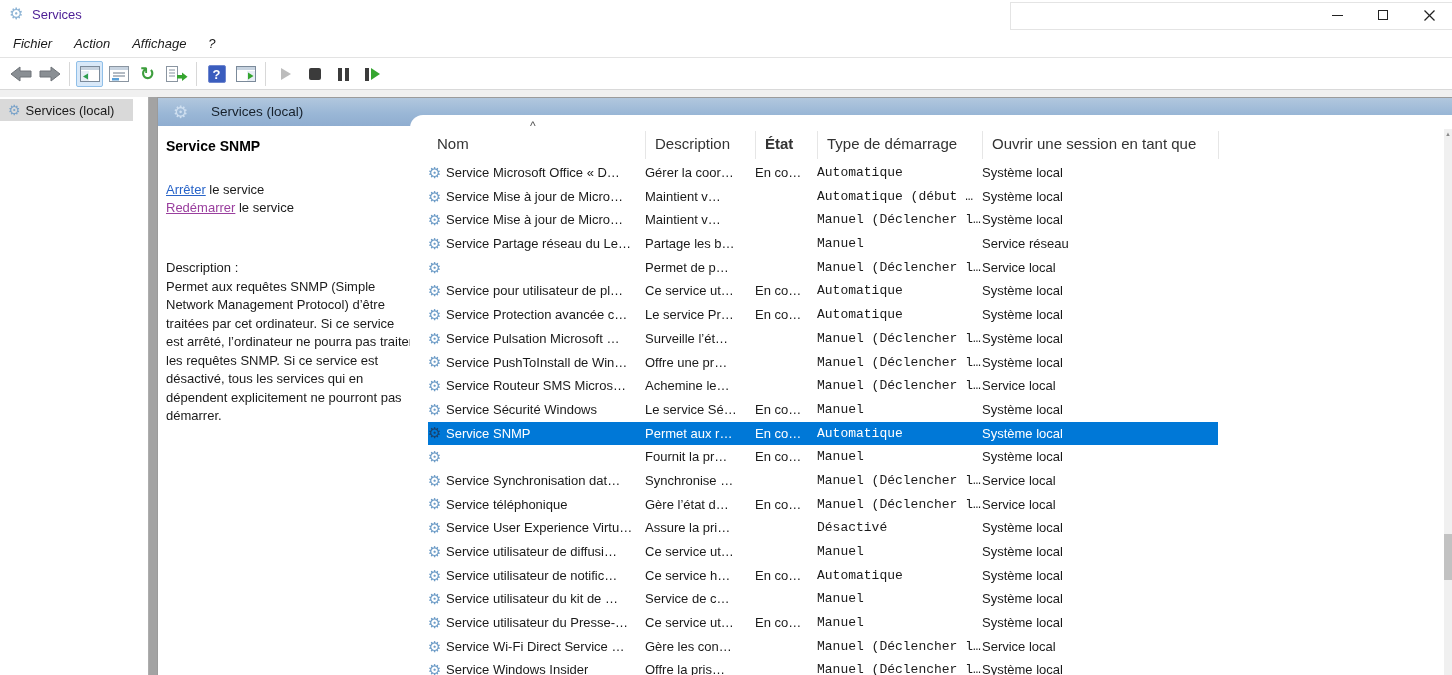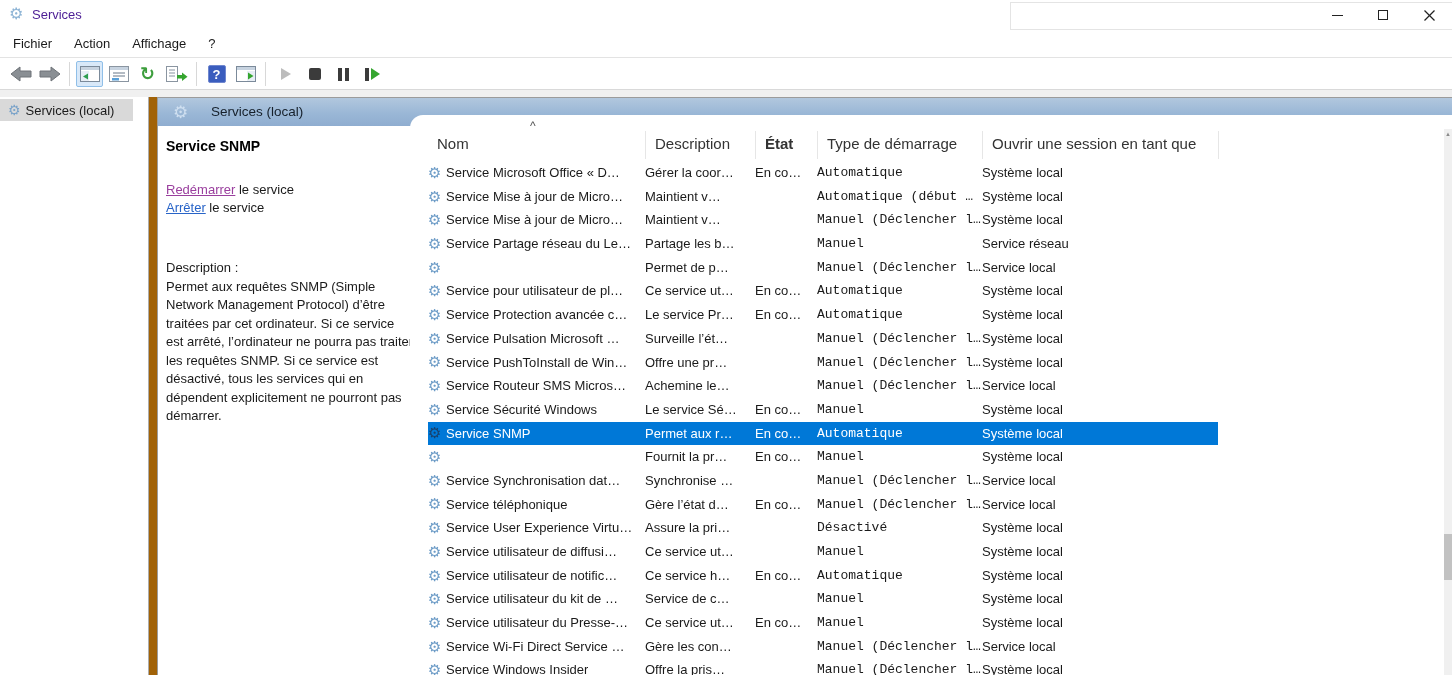--- a/index.html
+++ b/index.html
@@ -11,39 +11,39 @@
   .titlebar .app-icon { position:absolute; left:9px; top:4px; font-size:16px; color:#8fb5d6; }
   .titlebar .title-text { position:absolute; left:32px; top:7px; font-size:13px; color:#4c1d95; }
   .tb-overlay { position:absolute; left:1010px; top:2px; width:442px; height:28px; background:#fff; border:1px solid #e4e4e4; border-right:none; }
   .win-controls { position:absolute; right:0; top:0; height:30px; display:flex; }
   .win-btn { width:46px; height:30px; display:flex; align-items:center; justify-content:center; cursor:pointer; }
   .glyph-min { width:11px; height:1px; background:#222; }
   .glyph-max { width:10px; height:10px; border:1px solid #222; }
 
   
   .menubar { position:absolute; left:0; top:30px; width:100%; height:28px; background:#fff; border-bottom:1px solid #e3e3e3; display:flex; align-items:center; padding-left:2px; }
-  .menu-item { padding:4px 11px; color:#1a1a1a; }
+  .menu-item { padding:4px 11px; color:#1a1a1a;font-style:italic; }
 
   
   .toolbar { position:absolute; left:0; top:59px; width:100%; height:31px; background:#fff; border-bottom:1px solid #d9d9d9; display:flex; align-items:center; padding-left:6px; }
   .tool-btn { width:27px; height:26px; display:flex; align-items:center; justify-content:center; margin:0 1px; border:1px solid transparent; border-radius:2px; }
   .tool-btn.active { background:#d9e9f9; border-color:#90bfe8; }
   .tool-sep { width:1px; height:24px; background:#d8d8d8; margin:0 5px; }
   .refresh-glyph { color:#3d9e3d; font-size:18px; font-weight:bold; line-height:18px; }
   .help-box { width:18px; height:18px; background:#3a5dbe; border:1px solid #6f87cf; border-radius:2px; color:#fff; font-weight:bold; font-size:13px; display:flex; align-items:center; justify-content:center; }
   .play-tri-disabled { width:0; height:0; border-left:10px solid #bcbcbc; border-top:6px solid transparent; border-bottom:6px solid transparent; }
   .stop-sq { width:12px; height:12px; background:#3b3b3b; border-radius:2px; }
   .pause-bars { display:flex; gap:3px; }
   .pause-bars i { width:4px; height:13px; background:#3b3b3b; }
   .restart-wrap { display:flex; align-items:center; gap:2px; }
   .restart-bar { width:4px; height:13px; background:#3b3b3b; }
   .restart-tri { width:0; height:0; border-left:9px solid #35a52f; border-top:6px solid transparent; border-bottom:6px solid transparent; }
 
   
-  .content { position:absolute; left:0; top:90px; width:100%; bottom:0; background:#a16207; }
+  .content { position:absolute; left:0; top:90px; width:100%; bottom:0; background:#a3a3a3; }
   .content-strip { position:absolute; left:0; top:0; width:100%; height:7px; background:#f0f0f0; }
 
   .tree-panel { position:absolute; left:0; top:7px; width:149px; bottom:0; background:#fff; border-right:1px solid #adadad; }
   .tree-item { margin-top:2px; width:133px; height:22px; line-height:22px; background:#d9d9d9; white-space:nowrap; overflow:hidden; }
   .tree-item .gear { font-size:14px; color:#7aa3c9; padding:0 5px 0 8px; }
 
   .main-panel { position:absolute; left:157px; top:7px; right:0; bottom:0; background:#fff; border-top:1px solid #9b9b9b; border-left:1px solid #9b9b9b; }
   .band { position:absolute; left:0; top:0; width:100%; height:28px; background:linear-gradient(180deg,#b1c7de 0%,#9ab7d6 55%,#8fadd0 100%); z-index:1; }
   .band .gear { position:absolute; left:15px; top:4px; font-size:17px; color:#cfdff0; }
   .band .band-label { position:absolute; left:53px; top:6px; font-size:13.5px; color:#16202b; }
@@ -194,22 +194,22 @@
 
   <div class="main-panel">
     <div class="band">
       <span class="gear">⚙</span>
       <span class="band-label">Services (local)</span>
     </div>
 
     <div class="detail-pane">
       <div class="svc-title">Service SNMP</div>
       <div class="svc-links">
+        <div><span class="link-blue">Arrêter</span><span> le service</span></div>
         <div><span class="link-purple">Redémarrer</span><span> le service</span></div>
-        <div><span class="link-blue">Arrêter</span><span> le service</span></div>
       </div>
       <div class="svc-desc">
         <div>Description :</div>
         <div>Permet aux requêtes SNMP (Simple Network Management Protocol) d’être traitées par cet ordinateur. Si ce service est arrêté, l’ordinateur ne pourra pas traiter les requêtes SNMP. Si ce service est désactivé, tous les services qui en dépendent explicitement ne pourront pas démarrer.</div>
       </div>
     </div>
 
     <div class="list-panel">
       <span class="sort-chevron">^</span>
       <span class="col-h h-nom">Nom</span>

